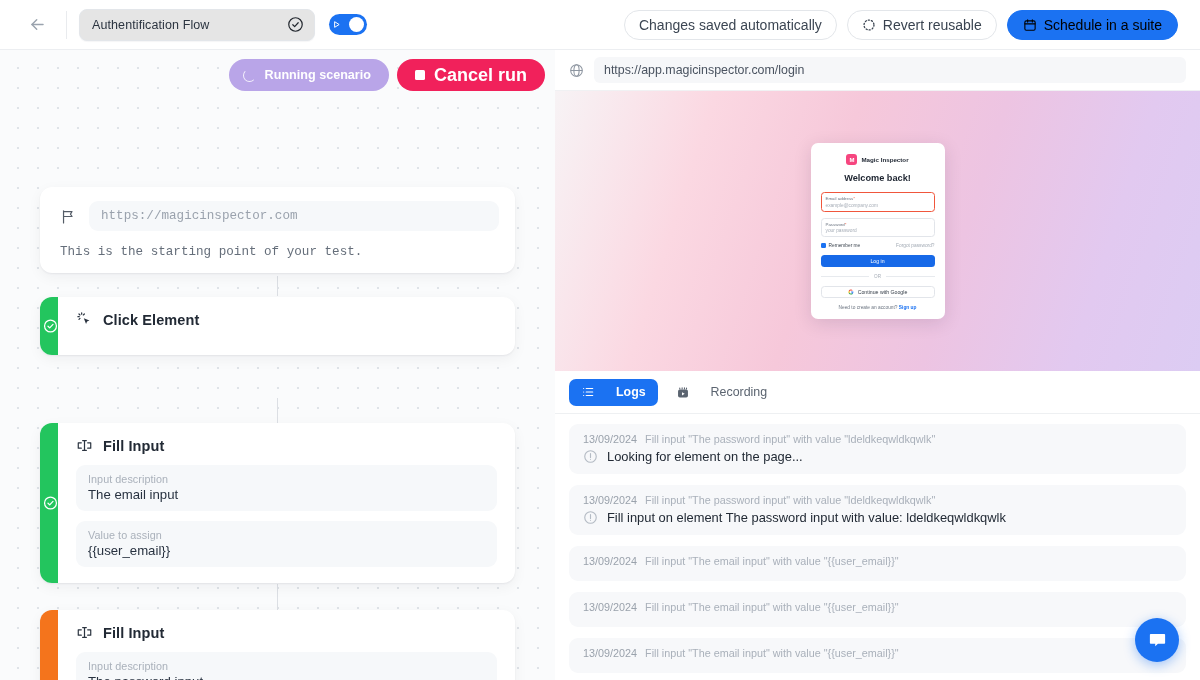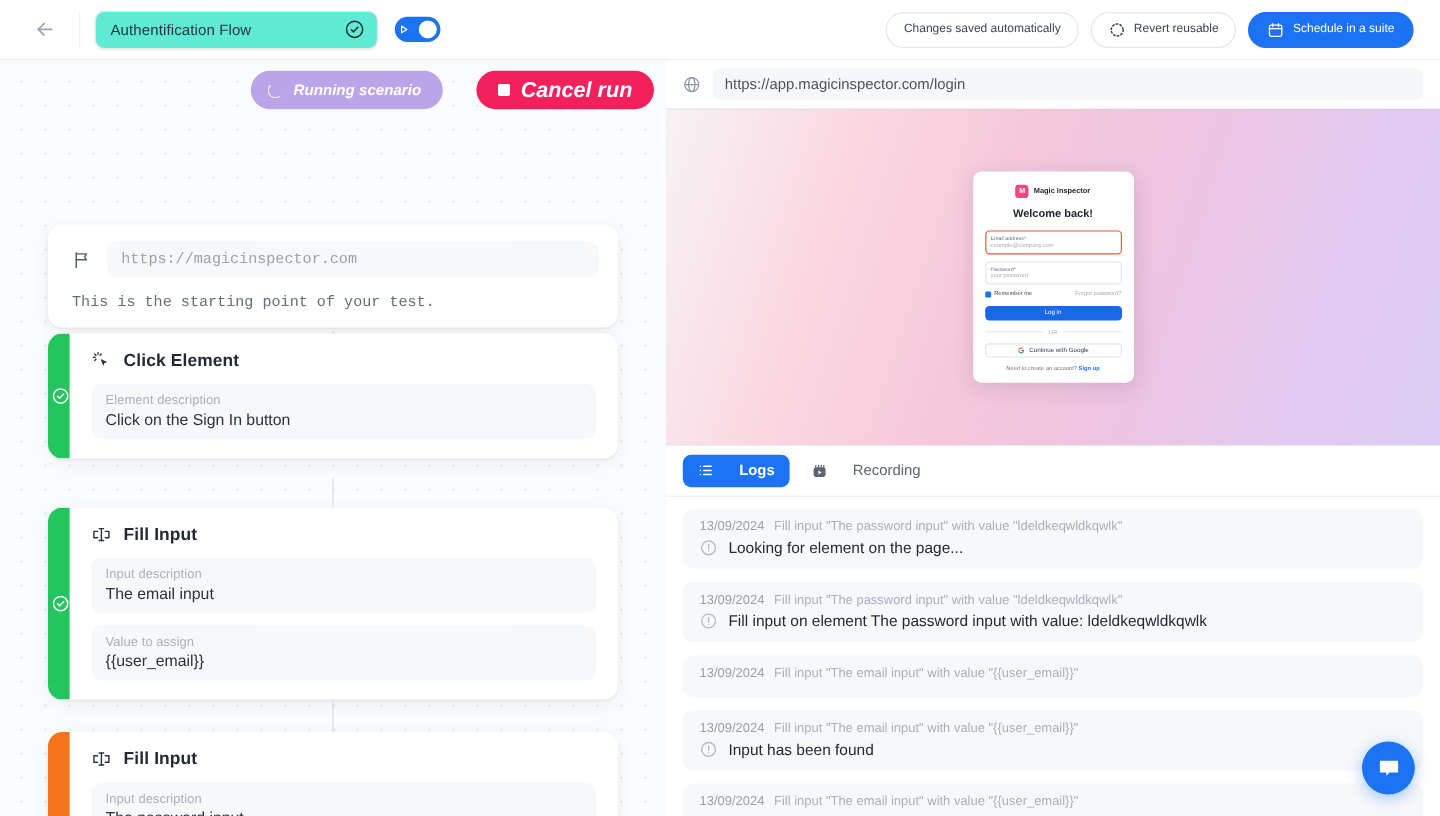--- a/index.html
+++ b/index.html
@@ -24,67 +24,67 @@
   .back-btn {
     width: 30px; height: 30px;
     display: flex; align-items: center; justify-content: center;
     color: #9aa3ae; cursor: pointer;
     margin-left: 6px;
   }
   .divider-v { width: 1px; height: 28px; background: #e9ebee; margin: 0 12px 0 14px; }
   .name-field {
     width: 236px; height: 32px;
     border: 1px solid #e3e6ea; border-radius: 8px;
-    background: #5eead4;
+    background: #e5e5e5;
     display: flex; align-items: center;
     padding: 0 10px 0 12px;
     box-shadow: 0 1px 1px rgba(16,24,40,.04);
   }
   .name-field .val { font-size: 12.5px; color: #2b3440; flex: 1; letter-spacing: .1px; }
   .check-circle { width: 17px; height: 17px; flex: 0 0 17px; color:#22272e; }
   .run-toggle {
     width: 38px; height: 21px; border-radius: 11px;
     background: #1b72f2; margin-left: 14px;
     display: flex; align-items: center; justify-content: space-between;
     padding: 0 3px; cursor: pointer;
   }
   .run-toggle .play { color: #fff; display:flex; }
   .run-toggle .knob { width: 15px; height: 15px; border-radius: 50%; background: #fff; }
 
   .top-right { margin-left: auto; display: flex; align-items: center; gap: 10px; padding-right: 6px; }
   .pill {
     height: 30px; border-radius: 999px;
     display: flex; align-items: center; gap: 7px;
     padding: 0 14px;
-    font-size: 10px; color: #394350;
+    font-size: 14px; color: #394350;
     border: 1px solid #e3e6ea; background: #fff;
     cursor: pointer; white-space: nowrap;
   }
   .pill.saved { color:#3c4653; cursor: default; }
   .pill.primary {
-    background: #1b72f2; border-color:#1b72f2; color: #ffffff;
+    background: #1b72f2; border-color:#1b72f2; color: #000000;
     padding: 0 15px; font-weight: 500;
   }
 
   
   .main { display: flex; width: 1200px; height: 630px; }
 
   
   .canvas {
     width: 555px; height: 630px; position: relative;
     background-color: #fafbfc;
     background-image: radial-gradient(#dfe3e8 1.1px, transparent 1.1px);
     background-size: 20px 20px;
     background-position: 8px 8px;
     overflow: hidden;
   }
   .run-controls {
     position: absolute; top: 9px; left: 0; width: 555px;
-    display: flex; justify-content: flex-end; gap: 28px;
-    padding-right: 10px; z-index: 10; font-style: italic;
+    display: flex; justify-content: flex-end; gap: 8px;
+    padding-right: 10px; z-index: 10;
   }
   .btn-running {
     height: 32px; border-radius: 999px; background: #b9a5e8;
     color: #fff; font-size: 12.6px; font-weight: 600;
     display: flex; align-items: center; gap: 9px; padding: 0 18px 0 14px;
     cursor: pointer;
   }
   .spinner {
     width: 13px; height: 13px; border-radius: 50%;
     border: 1.8px solid rgba(255,255,255,.85);
@@ -317,40 +317,36 @@
             <path d="M5 21V4"></path>
               <path d="M5 5h12l-2.2 3.6L17 12H5"></path>
           </svg>
           <div class="url-box">
             <span>https://magicinspector.com</span>
           </div>
         </div>
         <div class="start-note">This is the starting point of your test.</div>
       </div>
 
-      <div class="step" style="top:228px;">
+      <div class="step" style="top:247px;">
         <div class="step-bar green">
           <svg class="step-status" viewBox="0 0 24 24" fill="none" stroke="currentColor" stroke-width="2" stroke-linecap="round" stroke-linejoin="round">
             <circle cx="12" cy="12" r="9.5"></circle>
               <path d="M8 12.3l2.7 2.7 5.3-5.6"></path>
           </svg>
         </div>
         <div class="step-body">
           <div class="step-head">
             <span class="ico">
               <svg width="17" height="17" viewBox="0 0 24 24" fill="none" stroke="currentColor" stroke-width="1.7" stroke-linecap="round">
                 <path d="M11 10.2l8 3.3-3.4 1.3-1.4 3.5z" fill="currentColor" stroke="none"></path>
                 <path d="M8 4.5V2.6M4.6 8H2.7M5.6 5.6L4.2 4.2M5.6 10.4L4.2 11.8M10.4 5.6l1.4-1.4"></path>
               </svg>
             </span>
             <span>Click Element</span>
-          </div>
-          <div class="field-box">
-            <div class="field-label">Element description</div>
-            <div class="field-value">Click on the Sign In button</div>
           </div>
         </div>
       </div>
 
       <div class="step" style="top:373px;">
         <div class="step-bar green">
           <svg class="step-status" viewBox="0 0 24 24" fill="none" stroke="currentColor" stroke-width="2" stroke-linecap="round" stroke-linejoin="round">
             <circle cx="12" cy="12" r="9.5"></circle>
               <path d="M8 12.3l2.7 2.7 5.3-5.6"></path>
           </svg>
@@ -526,28 +522,20 @@
         <div class="log-row">
           <div class="log-meta">
             <span class="date">13/09/2024</span><span>Fill input "The email input" with value "{{user_email}}"</span>
           </div>
         </div>
 
         <div class="log-row">
           <div class="log-meta">
             <span class="date">13/09/2024</span><span>Fill input "The email input" with value "{{user_email}}"</span>
           </div>
-          <div class="log-main">
-            <svg class="log-ico" viewBox="0 0 24 24" fill="none" stroke="currentColor" stroke-width="1.8" stroke-linecap="round">
-              <circle cx="12" cy="12" r="9.2"></circle>
-                <path d="M12 7.4v6"></path>
-                <path d="M12 16.4h.01"></path>
-            </svg>
-            <span>Input has been found</span>
-          </div>
         </div>
 
         <div class="log-row">
           <div class="log-meta">
             <span class="date">13/09/2024</span><span>Fill input "The email input" with value "{{user_email}}"</span>
           </div>
 
         </div>
 
       </div>

